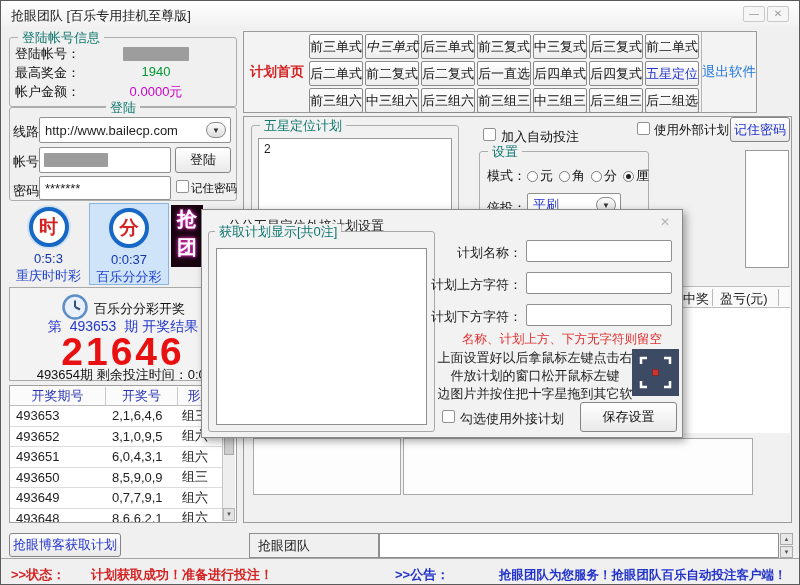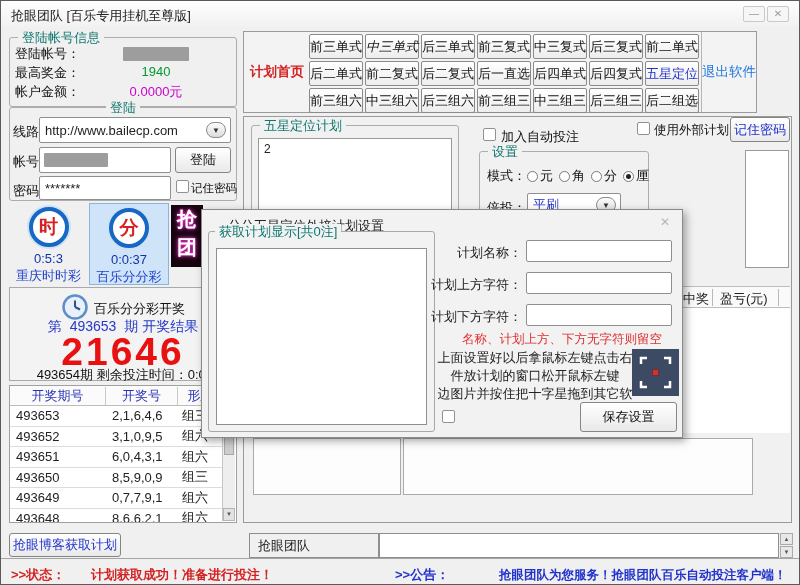--- a/index.html
+++ b/index.html
@@ -293,16 +293,17 @@
       <div>边图片并按住把十字星拖到其它软</div>
     </div>
 
     <svg class="abs" style="left:430px;top:139px;" width="47" height="47">
       <rect width="47" height="47" fill="#3d4a63"></rect>
       <path d="M9 15 V9 H15 M32 9 H38 V15 M38 32 V38 H32 M15 38 H9 V32" stroke="#ffffff" stroke-width="2.5" fill="none"></path>
       <rect x="20.5" y="20.5" width="6" height="6" fill="#cc3333" stroke="#7d2a2a"></rect>
     </svg>
 
     <span class="cb" style="left:240px;top:200px;"></span>
+    <span class="abs" style="left:258px;top:200px;font-size:13px;color:#222;">勾选使用外接计划</span>
     <div class="btn" style="left:378px;top:192px;width:97px;height:30px;">保存设置</div>
   </div>
 
 </div>
 
 </body></html>

